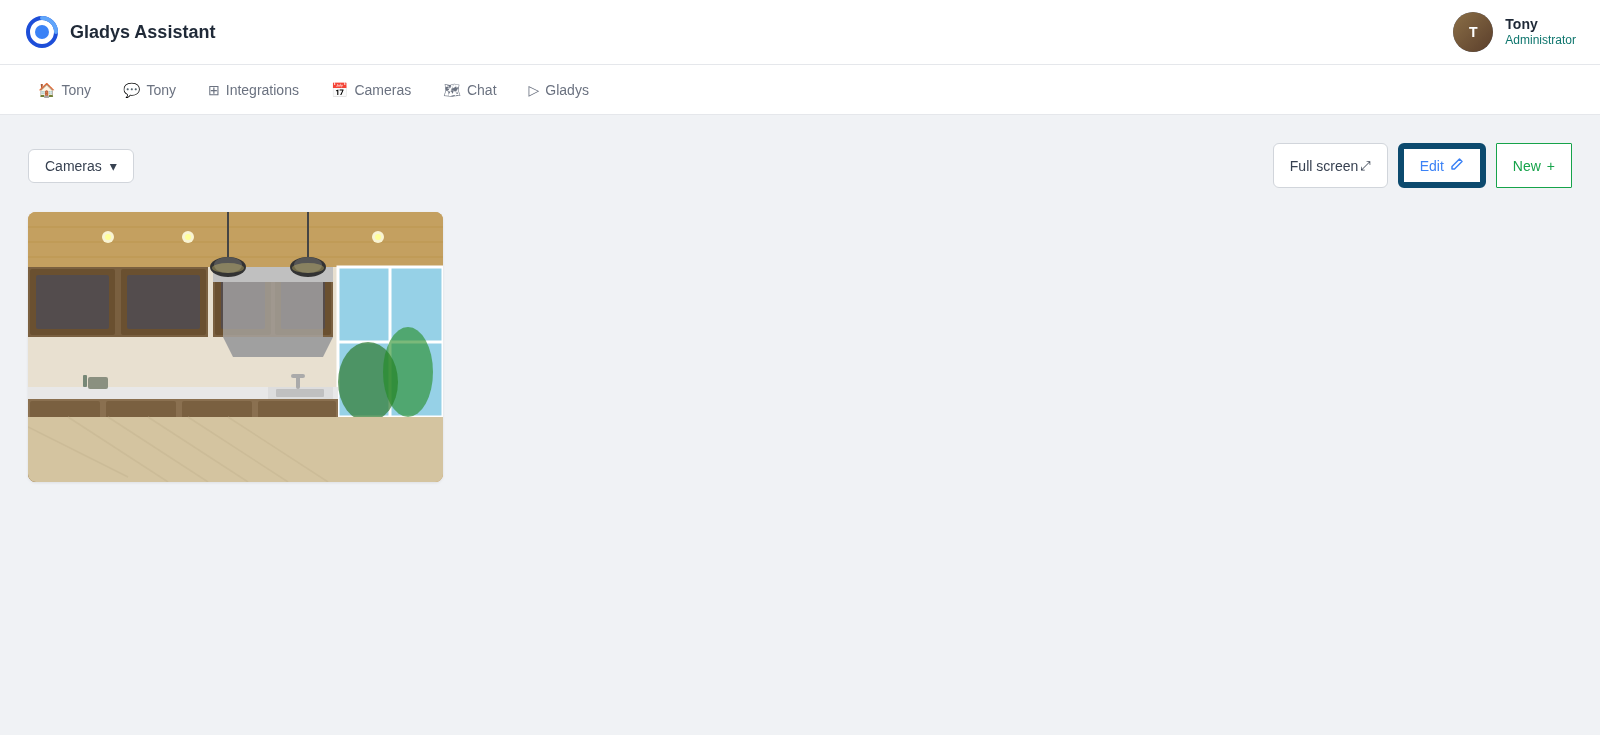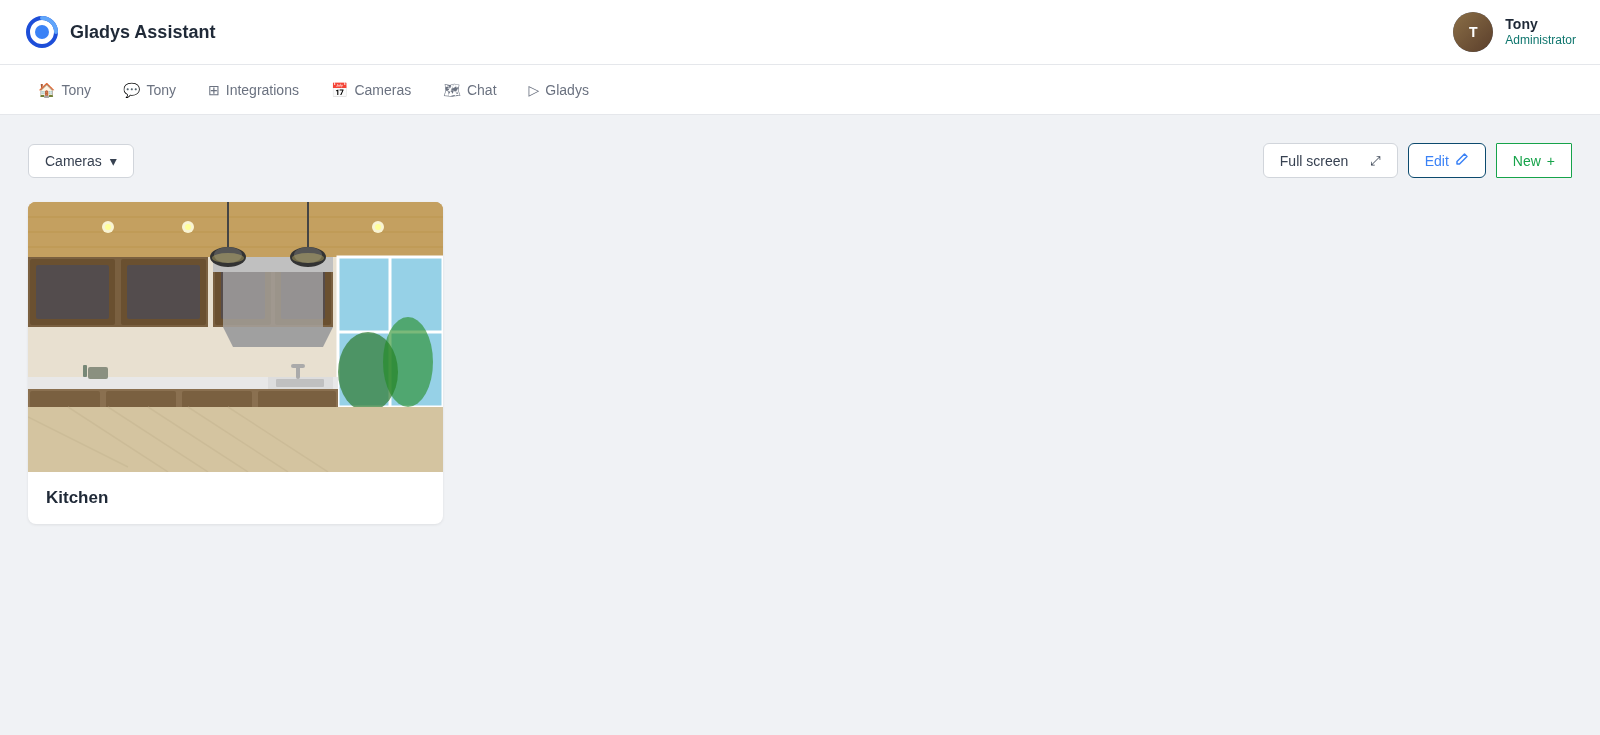--- a/index.html
+++ b/index.html
@@ -133,26 +133,26 @@
     .btn-fullscreen {
       background: #fff;
       border: 1px solid #d1d5db;
       border-radius: 6px;
       padding: 8px 16px;
       font-size: 14px;
       color: #374151;
       cursor: pointer;
       display: flex;
       align-items: center;
-      gap: 22px;
+      gap: 2px;
     }
 
     .btn-edit {
       background: #fff;
-      border: 1px solid #0c4a6e;
+      border: 6px solid #0c4a6e;
       border-radius: 6px;
       padding: 8px 16px;
       font-size: 14px;
       color: #3b82f6;
       cursor: pointer;
       display: flex;
       align-items: center;
       gap: 6px;
     }
 
@@ -390,18 +390,15 @@
           <rect x="248" y="177" width="48" height="8" fill="#c0c0c0" rx="1"></rect>
 
           <rect x="268" y="162" width="4" height="15" fill="#aaa" rx="2"></rect>
           <rect x="263" y="162" width="14" height="4" fill="#aaa" rx="2"></rect>
 
           <rect x="60" y="165" width="20" height="12" fill="#8a9080" rx="2"></rect>
           <rect x="55" y="163" width="4" height="12" fill="#787" rx="1"></rect>
 
         </svg>
       </div>
-      <div class="camera-label">
-        <span>Kitchen</span>
-      </div>
     </div>
   </div>
 </main>
 
 </body></html>

